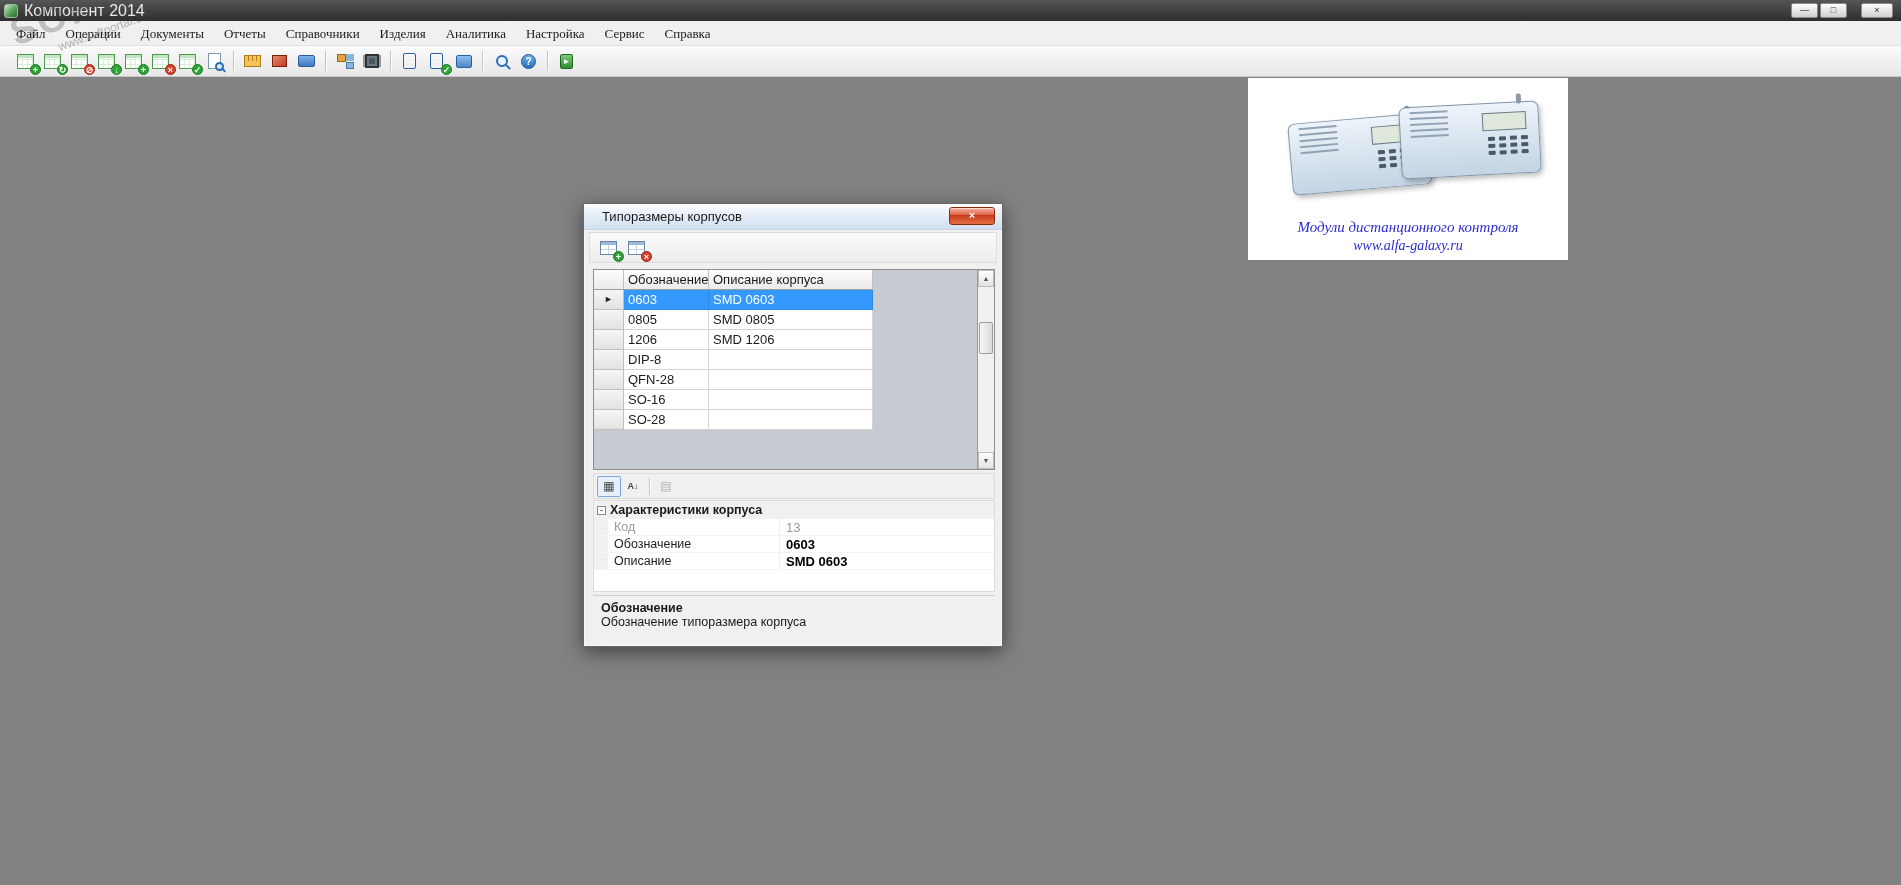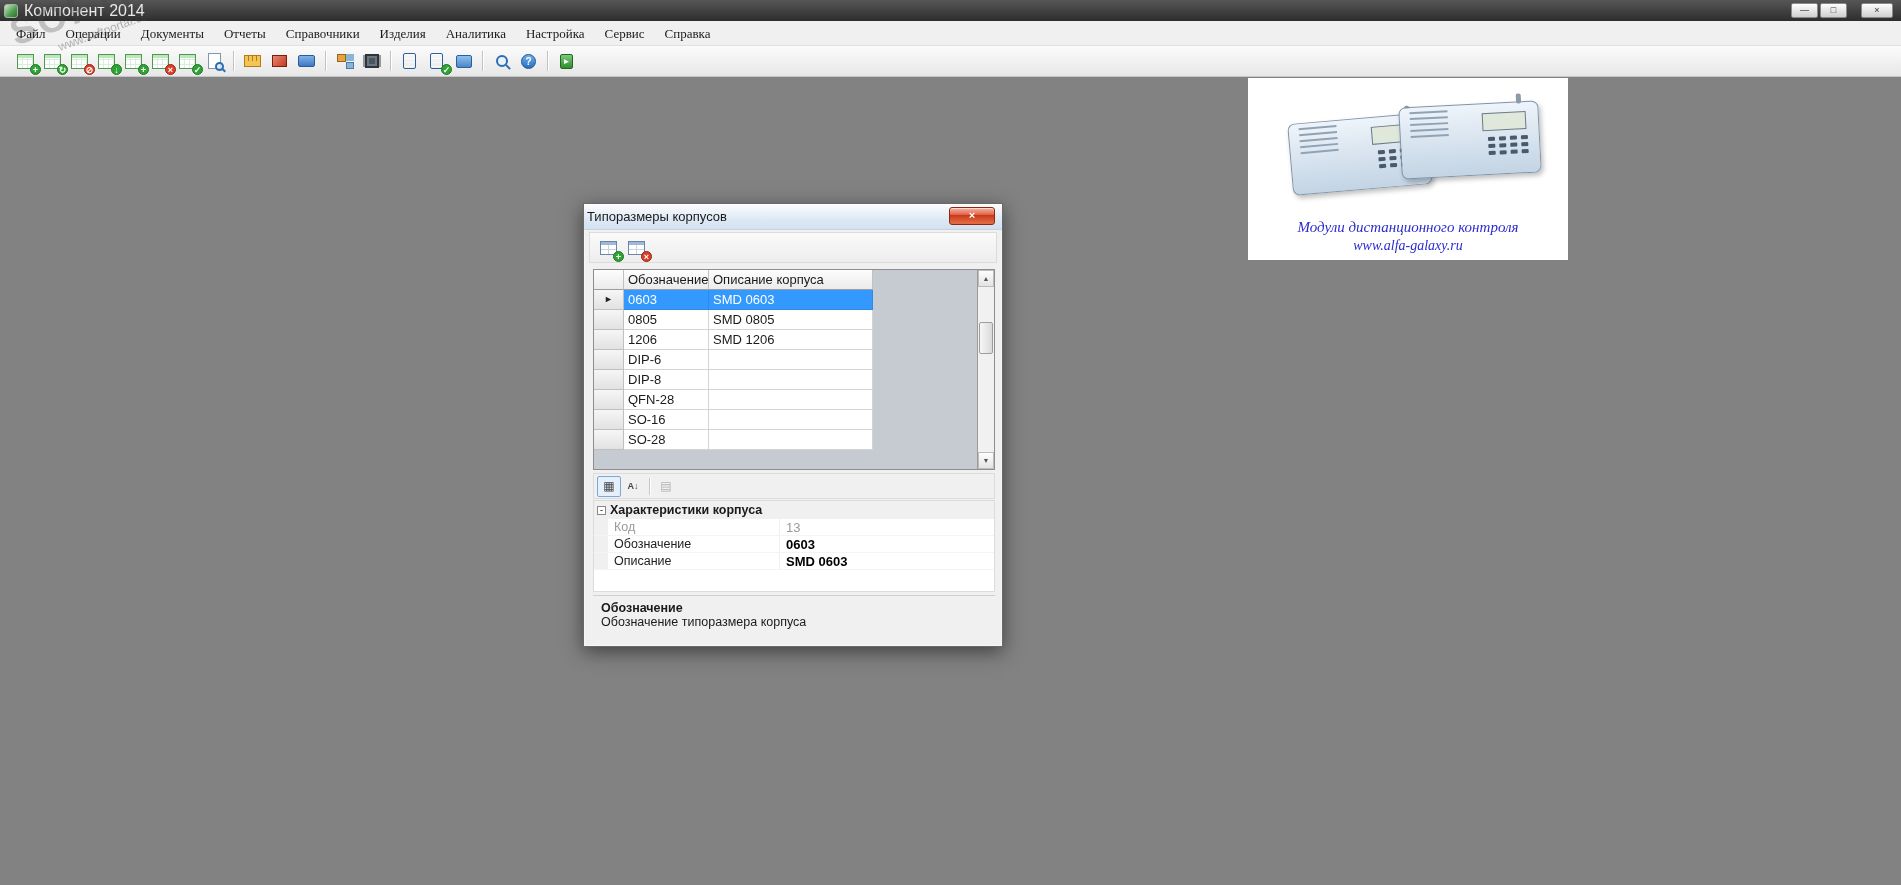--- a/index.html
+++ b/index.html
@@ -113,21 +113,21 @@
   .dialog {
     position:absolute; left:583px; top:203px; width:420px; height:444px;
     background:#f0f0f0; border:1px solid #696969;
     box-shadow:0 5px 18px rgba(0,0,0,.5), inset 0 0 0 1px rgba(255,255,255,.45);
   }
   .dlg-title {
     position:absolute; left:0; top:0; right:0; height:26px;
     background:linear-gradient(#fcfdfe,#dfe9f5 60%,#d2e1f0);
     border-bottom:1px solid #c8d4e2;
   }
-  .dlg-title .txt { font-size:13px; line-height:26px; margin-left:3px; color:#1a1a1a; }
+  .dlg-title .txt { font-size:13px; line-height:26px; margin-left:18px; color:#1a1a1a; }
   .dlg-close {
     position:absolute; top:3px; right:7px; width:46px; height:18px;
     background:linear-gradient(#f4b6a6,#e4674a 40%,#c53a1c 45%,#e2693f 92%);
     border:1px solid #8c2a10; border-radius:3px;
     color:#fff; font-size:11px; font-weight:bold; line-height:15px; text-align:center;
     box-shadow: inset 0 1px 0 rgba(255,255,255,.55);
   }
   .dlg-toolbar {
     position:absolute; left:5px; top:28px; right:5px; height:31px;
     background:linear-gradient(#fafafa,#ededed); border:1px solid #dcdcdc;
@@ -374,25 +374,20 @@
       <div class="g-c1">0805</div>
       <div class="g-c2">SMD 0805</div>
     </div>
     <div class="g-row">
       <div class="g-sel"></div>
       <div class="g-c1">1206</div>
       <div class="g-c2">SMD 1206</div>
     </div>
     <div class="g-row">
       <div class="g-sel"></div>
-      <div class="g-c1">DIP-6</div>
-      <div class="g-c2"></div>
-    </div>
-    <div class="g-row">
-      <div class="g-sel"></div>
       <div class="g-c1">DIP-8</div>
       <div class="g-c2"></div>
     </div>
     <div class="g-row">
       <div class="g-sel"></div>
       <div class="g-c1">QFN-28</div>
       <div class="g-c2"></div>
     </div>
     <div class="g-row">
       <div class="g-sel"></div>

